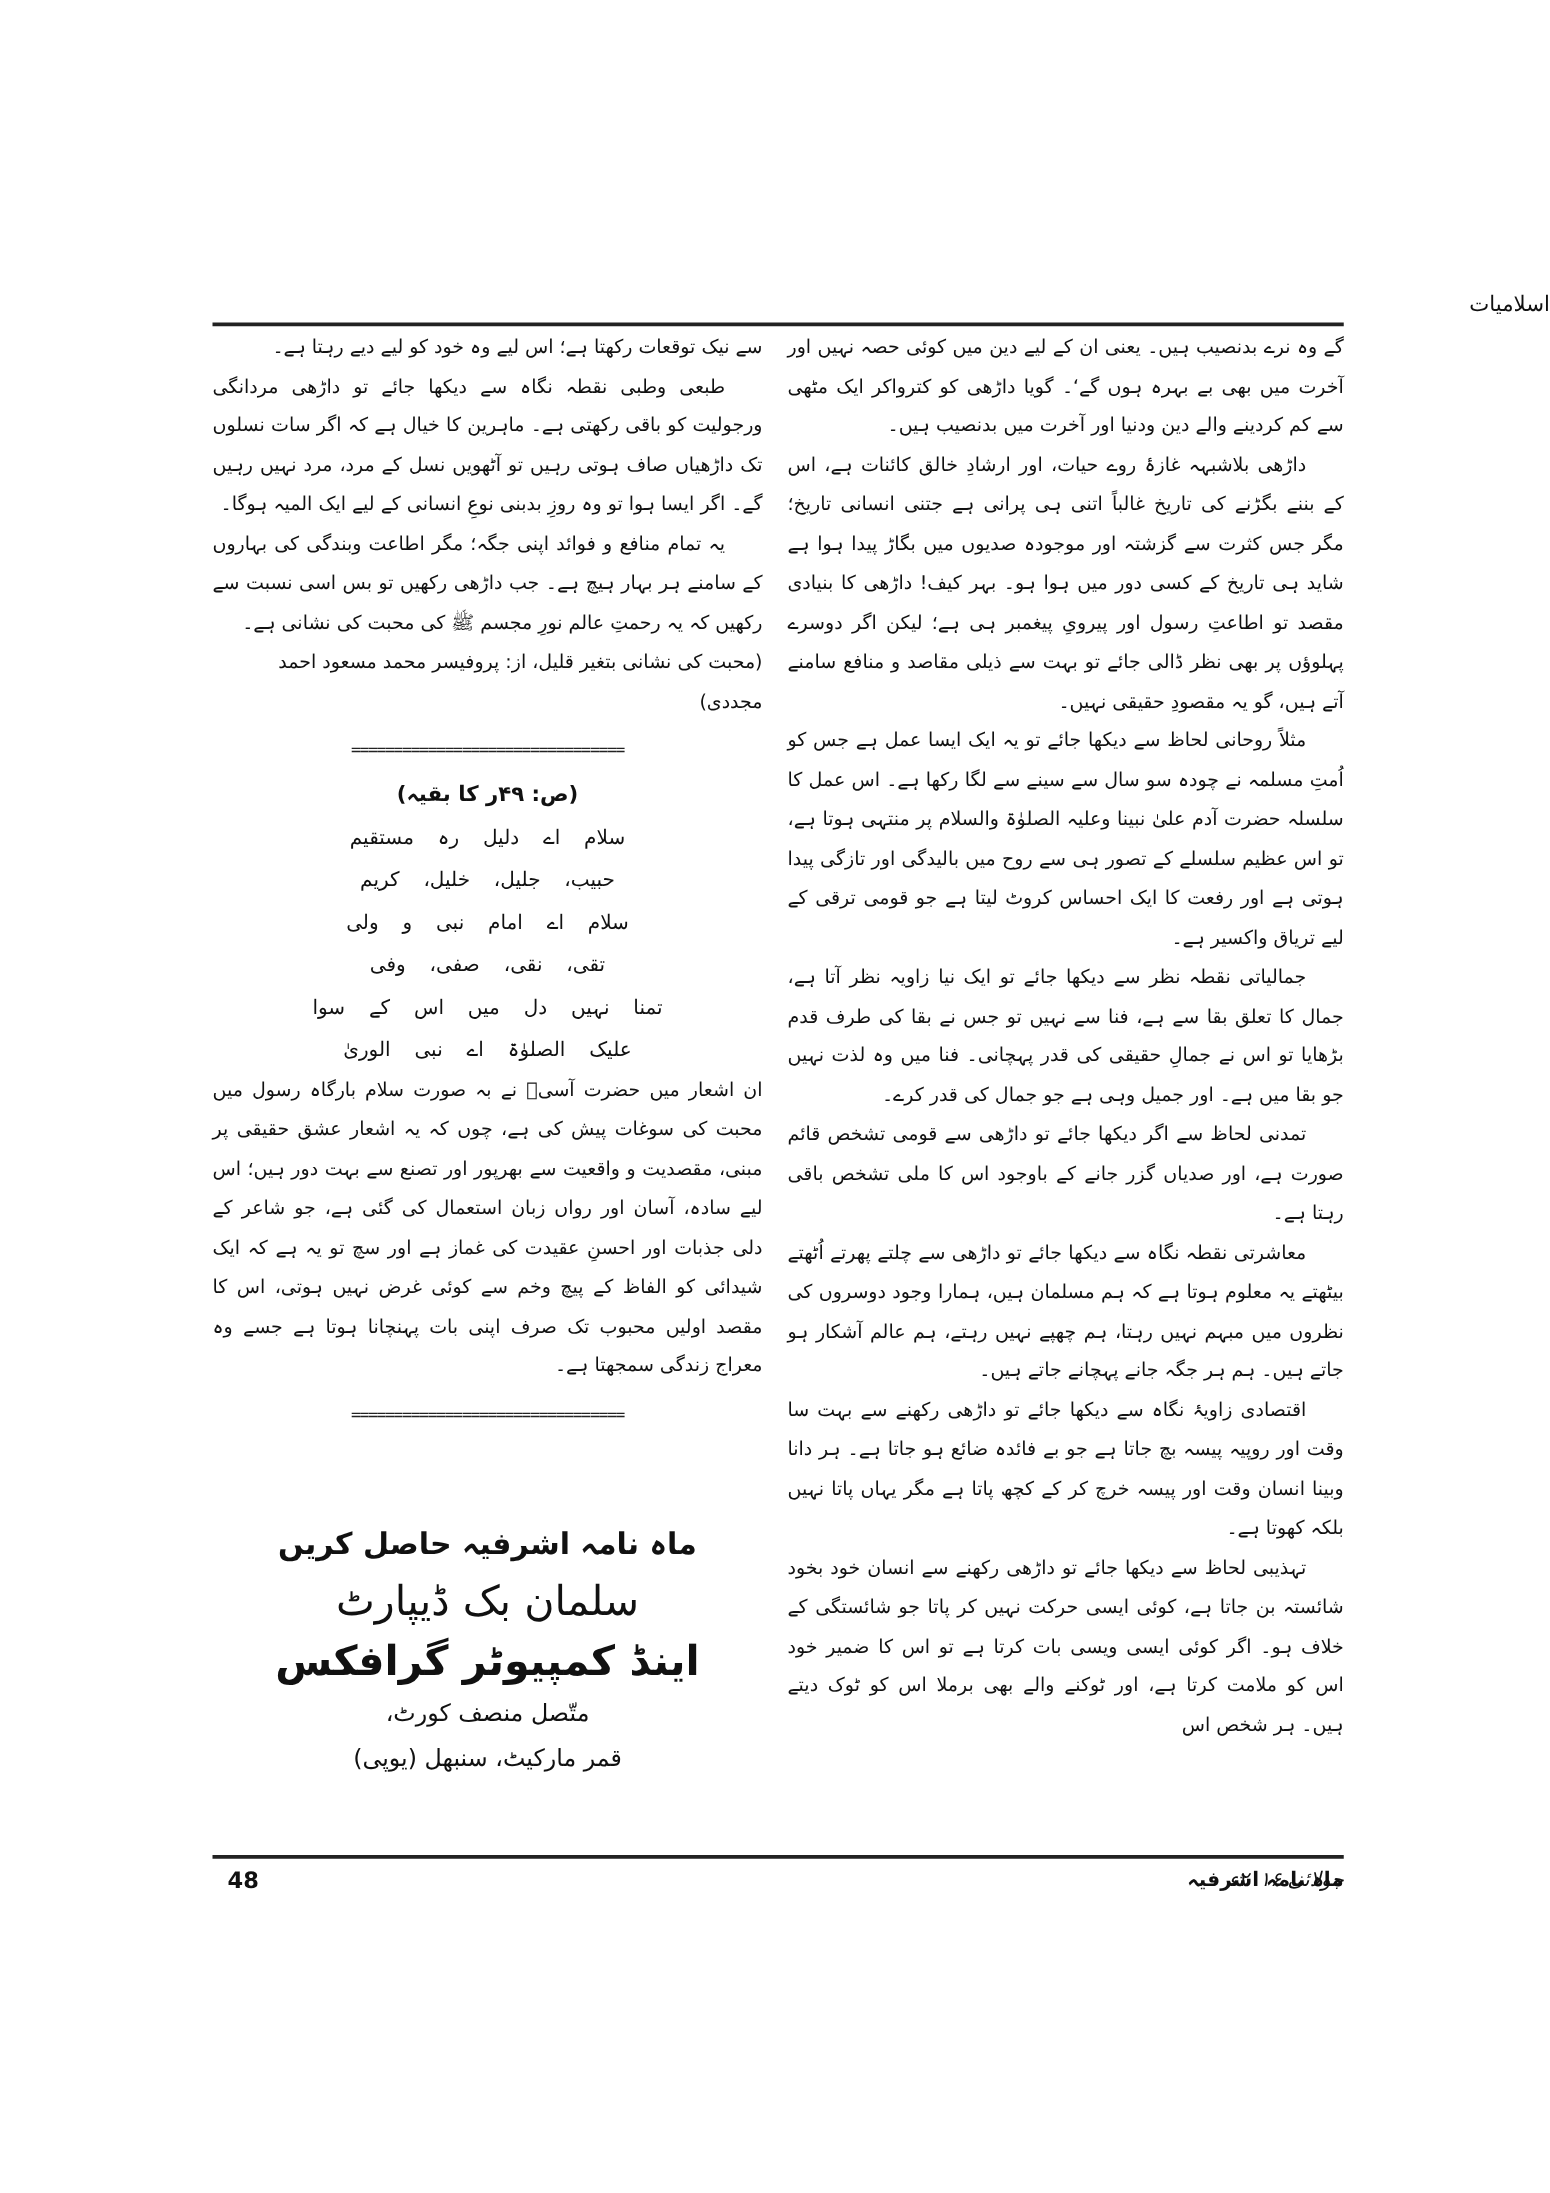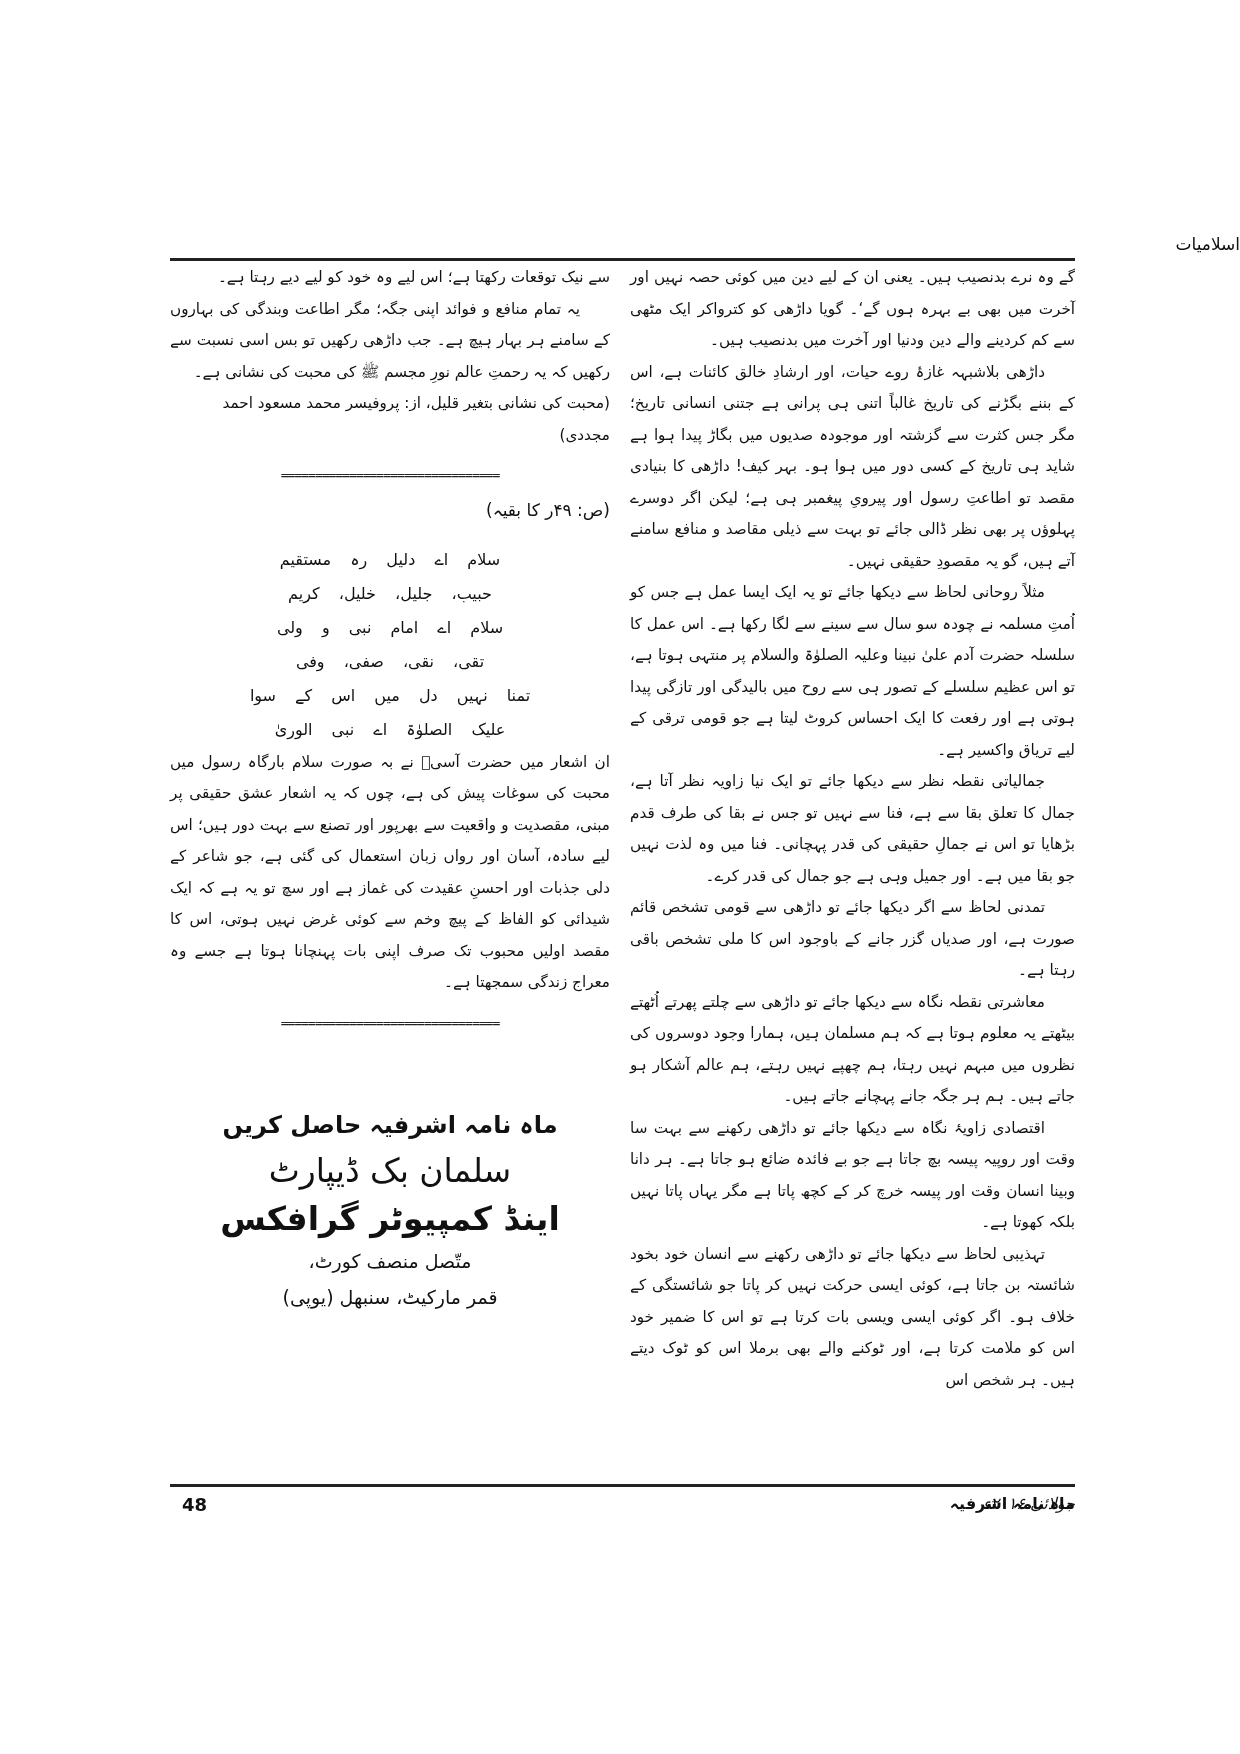--- a/index.html
+++ b/index.html
@@ -7,21 +7,21 @@
   .header-title { position: absolute; top: 234px; left: 0; width: 1240px; text-align: right; font-size: 17px; direction: rtl; }
   .rule-top { position: absolute; top: 258px; left: 170px; width: 905px; height: 3px; background: #222; }
   .rule-bottom { position: absolute; top: 1484px; left: 170px; width: 905px; height: 3px; background: #222; }
   .col { position: absolute; direction: rtl; text-align: justify; font-size: 15.2px; line-height: 31.5px; }
   .col-right { top: 262px; left: 630px; width: 445px; }
   .col-left { top: 262px; left: 170px; width: 440px; }
   .col p { margin: 0; text-align-last: right; }
   .col p.indent { text-indent: 30px; }
   .citation { margin: 0; text-align: right; }
   .divider { direction: ltr; text-align: center; font-family: "DejaVu Sans Mono", monospace; font-size: 13px; letter-spacing: -1px; line-height: 20px; color: #222; margin: 14px 0 6px 0; overflow: hidden; white-space: nowrap; }
-  .poem-heading { text-align: right; font-weight: normal; font-size: 17px; margin: 10px 0 16px 0; }
+  .poem-heading { text-align: center; font-weight: bold; font-size: 17px; margin: 10px 0 0 0; }
   .poem { text-align: center; margin: 0; }
   .poem-line { display: block; text-align: center; font-size: 16px; line-height: 34px; word-spacing: 14px; }
   .ad { text-align: center; margin-top: 70px; }
   .ad-line1 { display: block; font-size: 24px; font-weight: bold; line-height: 44px; }
   .ad-line2 { display: block; font-size: 33px; font-weight: 400; line-height: 48px; }
   .ad-line3 { display: block; font-size: 33px; font-weight: 900; line-height: 48px; }
   .ad-line4 { display: block; font-size: 19px; line-height: 36px; }
   .ad-line5 { display: block; font-size: 19px; line-height: 36px; }
   .footer { position: absolute; top: 1494px; left: 170px; width: 905px; height: 30px; direction: rtl; font-size: 16px; }
   .footer-mag { position: absolute; right: 0; top: 0; font-weight: bold; }
@@ -40,20 +40,21 @@
   <p class="indent">مثلاً روحانی لحاظ سے دیکھا جائے تو یہ ایک ایسا عمل ہے جس کو اُمتِ مسلمہ نے چودہ سو سال سے سینے سے لگا رکھا ہے۔ اس عمل کا سلسلہ حضرت آدم علیٰ نبینا وعلیہ الصلوٰۃ والسلام پر منتہی ہوتا ہے، تو اس عظیم سلسلے کے تصور ہی سے روح میں بالیدگی اور تازگی پیدا ہوتی ہے اور رفعت کا ایک احساس کروٹ لیتا ہے جو قومی ترقی کے لیے تریاق واکسیر ہے۔</p>
   <p class="indent">جمالیاتی نقطہ نظر سے دیکھا جائے تو ایک نیا زاویہ نظر آتا ہے، جمال کا تعلق بقا سے ہے، فنا سے نہیں تو جس نے بقا کی طرف قدم بڑھایا تو اس نے جمالِ حقیقی کی قدر پہچانی۔ فنا میں وہ لذت نہیں جو بقا میں ہے۔ اور جمیل وہی ہے جو جمال کی قدر کرے۔</p>
   <p class="indent">تمدنی لحاظ سے اگر دیکھا جائے تو داڑھی سے قومی تشخص قائم صورت ہے، اور صدیاں گزر جانے کے باوجود اس کا ملی تشخص باقی رہتا ہے۔</p>
   <p class="indent">معاشرتی نقطہ نگاہ سے دیکھا جائے تو داڑھی سے چلتے پھرتے اُٹھتے بیٹھتے یہ معلوم ہوتا ہے کہ ہم مسلمان ہیں، ہمارا وجود دوسروں کی نظروں میں مبہم نہیں رہتا، ہم چھپے نہیں رہتے، ہم عالم آشکار ہو جاتے ہیں۔ ہم ہر جگہ جانے پہچانے جاتے ہیں۔</p>
   <p class="indent">اقتصادی زاویۂ نگاہ سے دیکھا جائے تو داڑھی رکھنے سے بہت سا وقت اور روپیہ پیسہ بچ جاتا ہے جو بے فائدہ ضائع ہو جاتا ہے۔ ہر دانا وبینا انسان وقت اور پیسہ خرچ کر کے کچھ پاتا ہے مگر یہاں پاتا نہیں بلکہ کھوتا ہے۔</p>
   <p class="indent">تہذیبی لحاظ سے دیکھا جائے تو داڑھی رکھنے سے انسان خود بخود شائستہ بن جاتا ہے، کوئی ایسی حرکت نہیں کر پاتا جو شائستگی کے خلاف ہو۔ اگر کوئی ایسی ویسی بات کرتا ہے تو اس کا ضمیر خود اس کو ملامت کرتا ہے، اور ٹوکنے والے بھی برملا اس کو ٹوک دیتے ہیں۔ ہر شخص اس</p>
 </div>
 
 <div class="col col-left">
   <p>سے نیک توقعات رکھتا ہے؛ اس لیے وہ خود کو لیے دیے رہتا ہے۔</p>
+  <p class="indent">طبعی وطبی نقطہ نگاہ سے دیکھا جائے تو داڑھی مردانگی ورجولیت کو باقی رکھتی ہے۔ ماہرین کا خیال ہے کہ اگر سات نسلوں تک داڑھیاں صاف ہوتی رہیں تو آٹھویں نسل کے مرد، مرد نہیں رہیں گے۔ اگر ایسا ہوا تو وہ روزِ بدبنی نوعِ انسانی کے لیے ایک المیہ ہوگا۔</p>
   <p class="indent">یہ تمام منافع و فوائد اپنی جگہ؛ مگر اطاعت وبندگی کی بہاروں کے سامنے ہر بہار ہیچ ہے۔ جب داڑھی رکھیں تو بس اسی نسبت سے رکھیں کہ یہ رحمتِ عالم نورِ مجسم ﷺ کی محبت کی نشانی ہے۔</p>
   <p class="citation">(محبت کی نشانی بتغیر قلیل، از: پروفیسر محمد مسعود احمد مجددی)</p>
   <div class="divider">================================</div>
   <div class="poem-heading">(ص: ۴۹ر کا بقیہ)</div>
   <div class="poem">
     <span class="poem-line">سلام اے دلیل رہ مستقیم</span>
     <span class="poem-line">حبیب، جلیل، خلیل، کریم</span>
     <span class="poem-line">سلام اے امام نبی و ولی</span>
     <span class="poem-line">تقی، نقی، صفی، وفی</span>
     <span class="poem-line">تمنا نہیں دل میں اس کے سوا</span>

